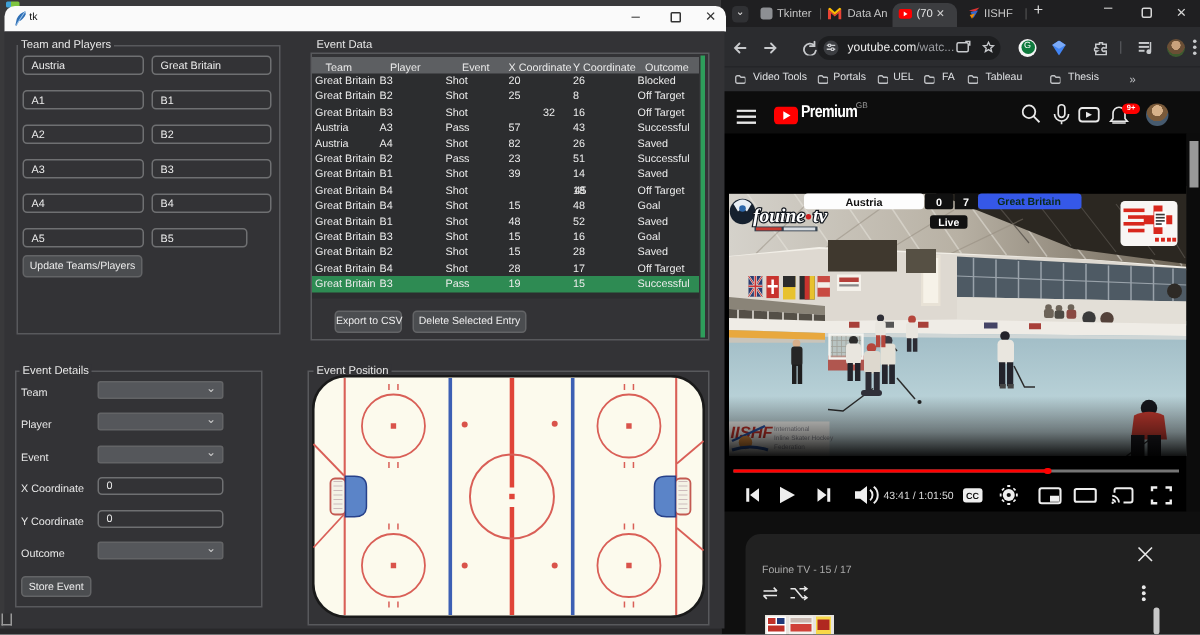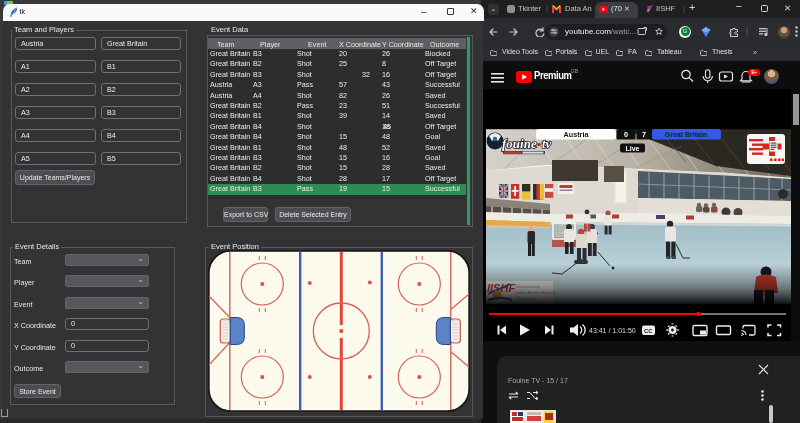--- a/index.html
+++ b/index.html
@@ -501,21 +501,21 @@
       <div class="entry" style="left:98px;top:16px;width:80px;height:13px;">Great Britain</div>
       <div class="entry" style="left:12px;top:39px;width:81px;height:13px;">A1</div>
       <div class="entry" style="left:98px;top:39px;width:80px;height:13px;">B1</div>
       <div class="entry" style="left:12px;top:62px;width:81px;height:13px;">A2</div>
       <div class="entry" style="left:98px;top:62px;width:80px;height:13px;">B2</div>
       <div class="entry" style="left:12px;top:85px;width:81px;height:13px;">A3</div>
       <div class="entry" style="left:98px;top:85px;width:80px;height:13px;">B3</div>
       <div class="entry" style="left:12px;top:108px;width:81px;height:13px;">A4</div>
       <div class="entry" style="left:98px;top:108px;width:80px;height:13px;">B4</div>
       <div class="entry" style="left:12px;top:131px;width:81px;height:13px;">A5</div>
-      <div class="entry" style="left:98px;top:131px;width:80px;height:13px;">B5</div>
+      <div class="entry" style="left:98px;top:131px;width:64px;height:13px;">B5</div>
       <div class="tbtn" style="left:12px;top:149px;width:80px;height:15px;line-height:14px;">Update Teams/Players</div>
 
       <div class="lframe" style="left:204px;top:14px;width:266px;height:192px;"></div>
       <div class="flabel" style="left:206px;top:5px;">Event Data</div>
       <div class="abs" style="left:205px;top:17px;width:258px;height:161.5px;background:#2c2d2f;"></div>
       <div class="abs" style="left:205px;top:17px;width:258px;height:11px;background:#5d5f62;"></div>
 
       <div class="lbl" style="left:214px;top:19.5px;">Team</div>
       <div class="lbl" style="left:257px;top:19.5px;">Player</div>
       <div class="lbl" style="left:305px;top:19.5px;">Event</div>

